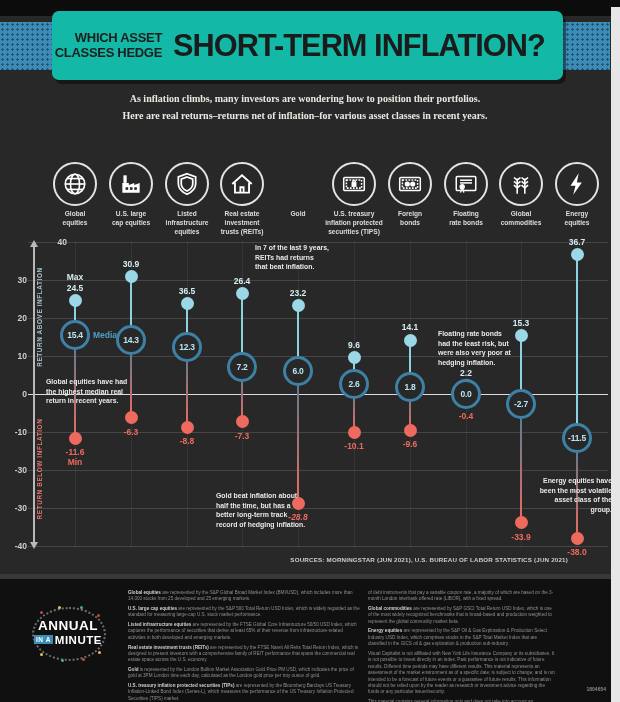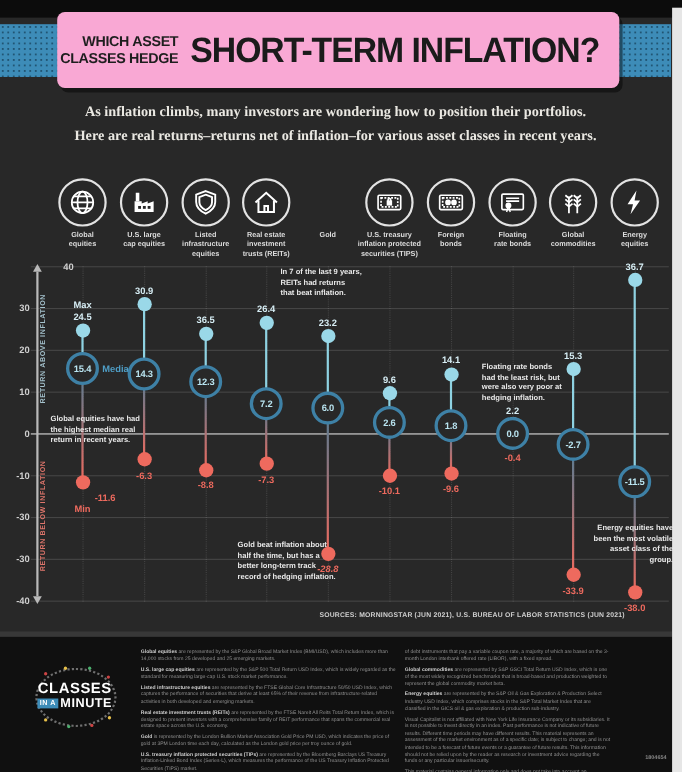--- a/index.html
+++ b/index.html
@@ -3,26 +3,26 @@
 <meta charset="utf-8">
 <style>
   html,body{margin:0;padding:0;background:#161616;}
   #page{position:relative;width:620px;height:702px;background:#282828;overflow:hidden;
         font-family:"Liberation Sans",sans-serif;-webkit-font-smoothing:antialiased;}
   .abs{position:absolute;}
   
   #topbar{left:0;top:0;width:620px;height:16px;background:#0c0c0c;}
   #blueband{left:0;top:22px;width:610px;height:48px;background:#3d8cb8;
     background-image:radial-gradient(rgba(10,40,60,.55) 1px,transparent 1.3px);background-size:5px 5px;}
-  #titlecard{left:52px;top:11px;width:511px;height:69px;background:#f9a8d4;border-radius:7px;
+  #titlecard{left:52px;top:11px;width:511px;height:69px;background:#14b8a6;border-radius:7px;
     box-shadow:3px 4px 0 rgba(0,0,0,.45);display:flex;align-items:center;justify-content:center;gap:11px;}
   #kicker{color:#1e1e1e;font-weight:bold;font-size:13px;line-height:1.1;text-align:right;letter-spacing:-.3px;}
   #bigtitle{color:#1b1b1b;font-weight:bold;font-size:32px;letter-spacing:-1px;transform:scaleX(.96);transform-origin:left;}
   #intro{left:0;top:90px;width:610px;text-align:center;color:#eae8e2;font-family:"Liberation Serif",serif;
-    font-weight:bold;font-size:13px;line-height:1.7;}
+    font-weight:bold;font-size:10px;line-height:1.7;}
   #sectionrow{left:28px;top:135px;}
   #sectiontitle{display:inline;color:#fff;font-weight:bold;font-size:17px;letter-spacing:-.2px;}
   #sectionperiod{display:inline;color:#b9cdd6;font-weight:bold;font-size:10px;margin-left:8px;}
   
   .icon-circle{width:40px;height:40px;border:2px solid #e3e3e3;border-radius:50%;
     display:flex;align-items:center;justify-content:center;background:transparent;}
   .icon-label{color:#ddd;font-size:6.6px;font-weight:bold;text-align:center;line-height:1.35;}
   
   #chart{left:0;top:242px;width:620px;height:305px;}
   .gridline{left:28px;width:580px;height:1px;background:#454545;}
@@ -250,21 +250,21 @@
     <div id="axis-above-label" class="abs axis-rot" style="left:-34px;top:70px;">RETURN ABOVE INFLATION</div>
     <div id="axis-below-label" class="abs axis-rot" style="left:-34px;top:222px;">RETURN BELOW INFLATION</div>
     <div id="columns">
         <div class="abs guide" style="left: 74.5px;"></div>
         <div class="abs stem-top" style="left: 73.75px; top: 58.9px; height: 34.58px;"></div>
         <div class="abs stem-bot" style="left: 73.75px; top: 93.48px; height: 102.6px;"></div>
         <div class="abs dot max" style="left: 68.5px; top: 52.4px;"></div>
         <div class="abs dot min" style="left: 68.5px; top: 189.58px;"></div>
         <div class="abs ring" style="left: 60px; top: 78.48px;">15.4</div>
         <div class="abs vlabel max" style="left: 45px; top: 40.9px;">24.5</div>
-        <div class="abs vlabel min" style="left: 45px; top: 205.08px; text-align: right;">-11.6</div>
+        <div class="abs vlabel min" style="left: 45px; top: 205.08px;">-11.6</div>
         <div class="abs vlabel max" style="left: 45px; top: 29.9px;">Max</div>
         <div class="abs vlabel min" style="left: 45px; top: 215.08px;">Min</div>
         <div class="abs sidelabel" style="left: 93px; top: 88.48px;">Median</div>
         <div class="abs guide" style="left: 130.5px;"></div>
         <div class="abs stem-top" style="left: 129.75px; top: 34.58px; height: 63.08px;"></div>
         <div class="abs stem-bot" style="left: 129.75px; top: 97.66px; height: 78.28px;"></div>
         <div class="abs dot max" style="left: 124.5px; top: 28.08px;"></div>
         <div class="abs dot min" style="left: 124.5px; top: 169.44px;"></div>
         <div class="abs ring" style="left: 116px; top: 82.66px;">14.3</div>
         <div class="abs vlabel max" style="left: 101px; top: 16.58px;">30.9</div>
@@ -375,21 +375,21 @@
         <div class="abs ldot" style="background: rgb(204, 68, 68); left: 8%; top: 4%;"></div>
         <div class="abs ldot" style="background: rgb(232, 193, 74); left: 34%; top: -6%;"></div>
         <div class="abs ldot" style="background: rgb(76, 175, 110); left: 66%; top: -6%;"></div>
         <div class="abs ldot" style="background: rgb(204, 68, 68); left: 90%; top: 10%;"></div>
         <div class="abs ldot" style="background: rgb(232, 193, 74); left: 8%; top: 88%;"></div>
         <div class="abs ldot" style="background: rgb(76, 175, 110); left: 38%; top: 100%;"></div>
         <div class="abs ldot" style="background: rgb(204, 68, 68); left: 68%; top: 98%;"></div>
         <div class="abs ldot" style="background: rgb(232, 193, 74); left: 92%; top: 84%;"></div>
       </div>
     <div id="logo-text" class="abs">
-      <div id="logo-l1">CLASSES</div>
+      <div id="logo-l1">ANNUAL</div>
       <div id="logo-l2">
         <span id="logo-chip">IN A</span><span>MINUTE</span>
       </div>
     </div>
   </div>
 
   <div id="finleft" class="abs fineprint">
       <p><span class="lead">Global equities</span> are represented by the S&amp;P Global Broad Market Index (BMI/USD), which includes more than 14,000 stocks from 25 developed and 25 emerging markets.</p>
       <p><span class="lead">U.S. large cap equities</span> are represented by the S&amp;P 500 Total Return USD Index, which is widely regarded as the standard for measuring large-cap U.S. stock market performance.</p>
       <p><span class="lead">Listed infrastructure equities</span> are represented by the FTSE Global Core Infrastructure 50/50 USD Index, which captures the performance of securities that derive at least 65% of their revenue from infrastructure-related activities in both developed and emerging markets.</p>

